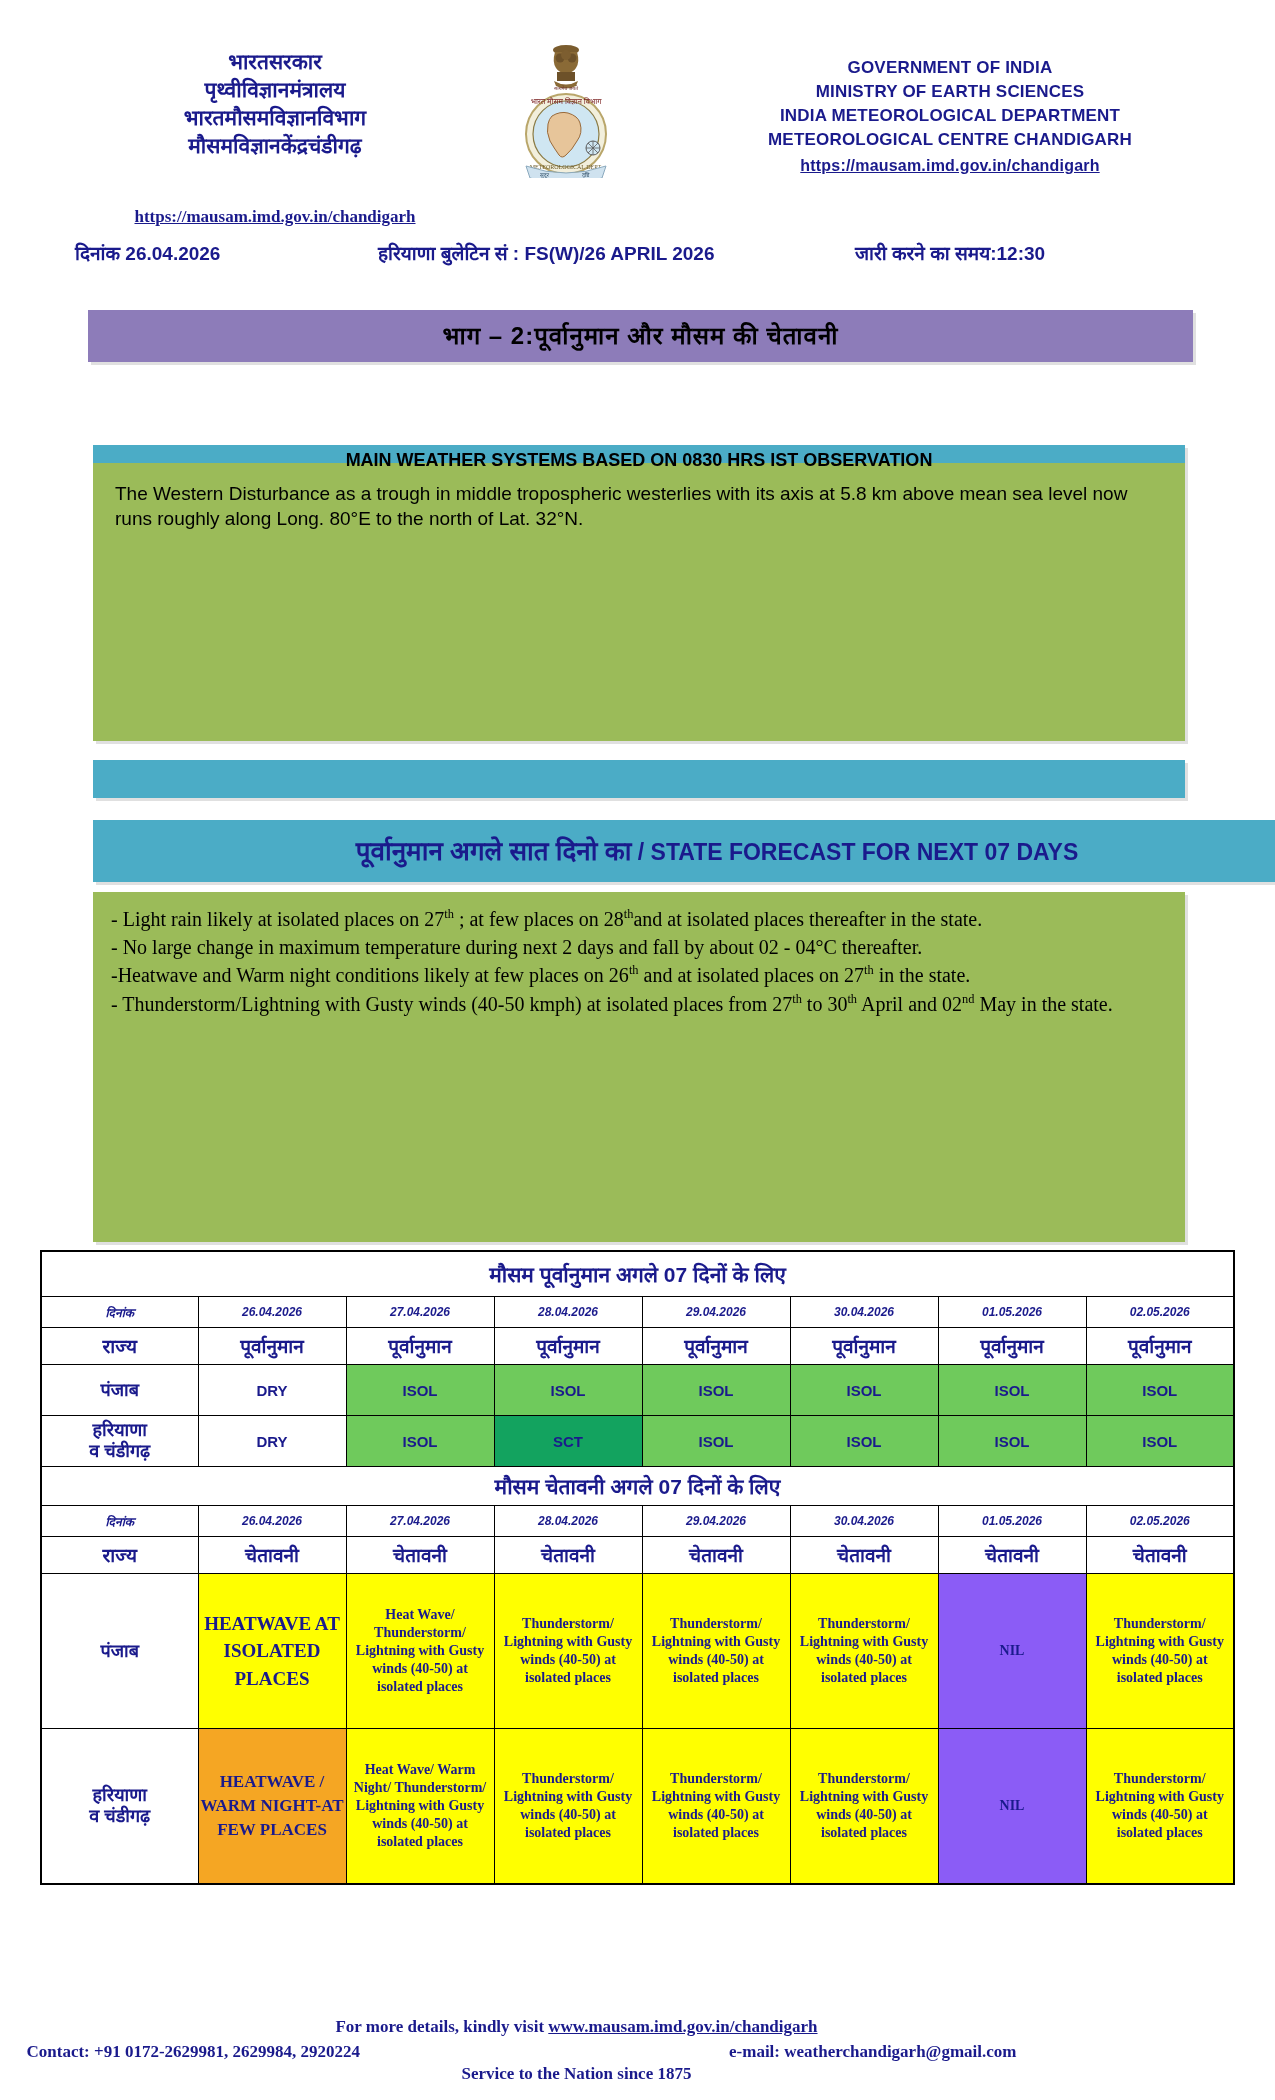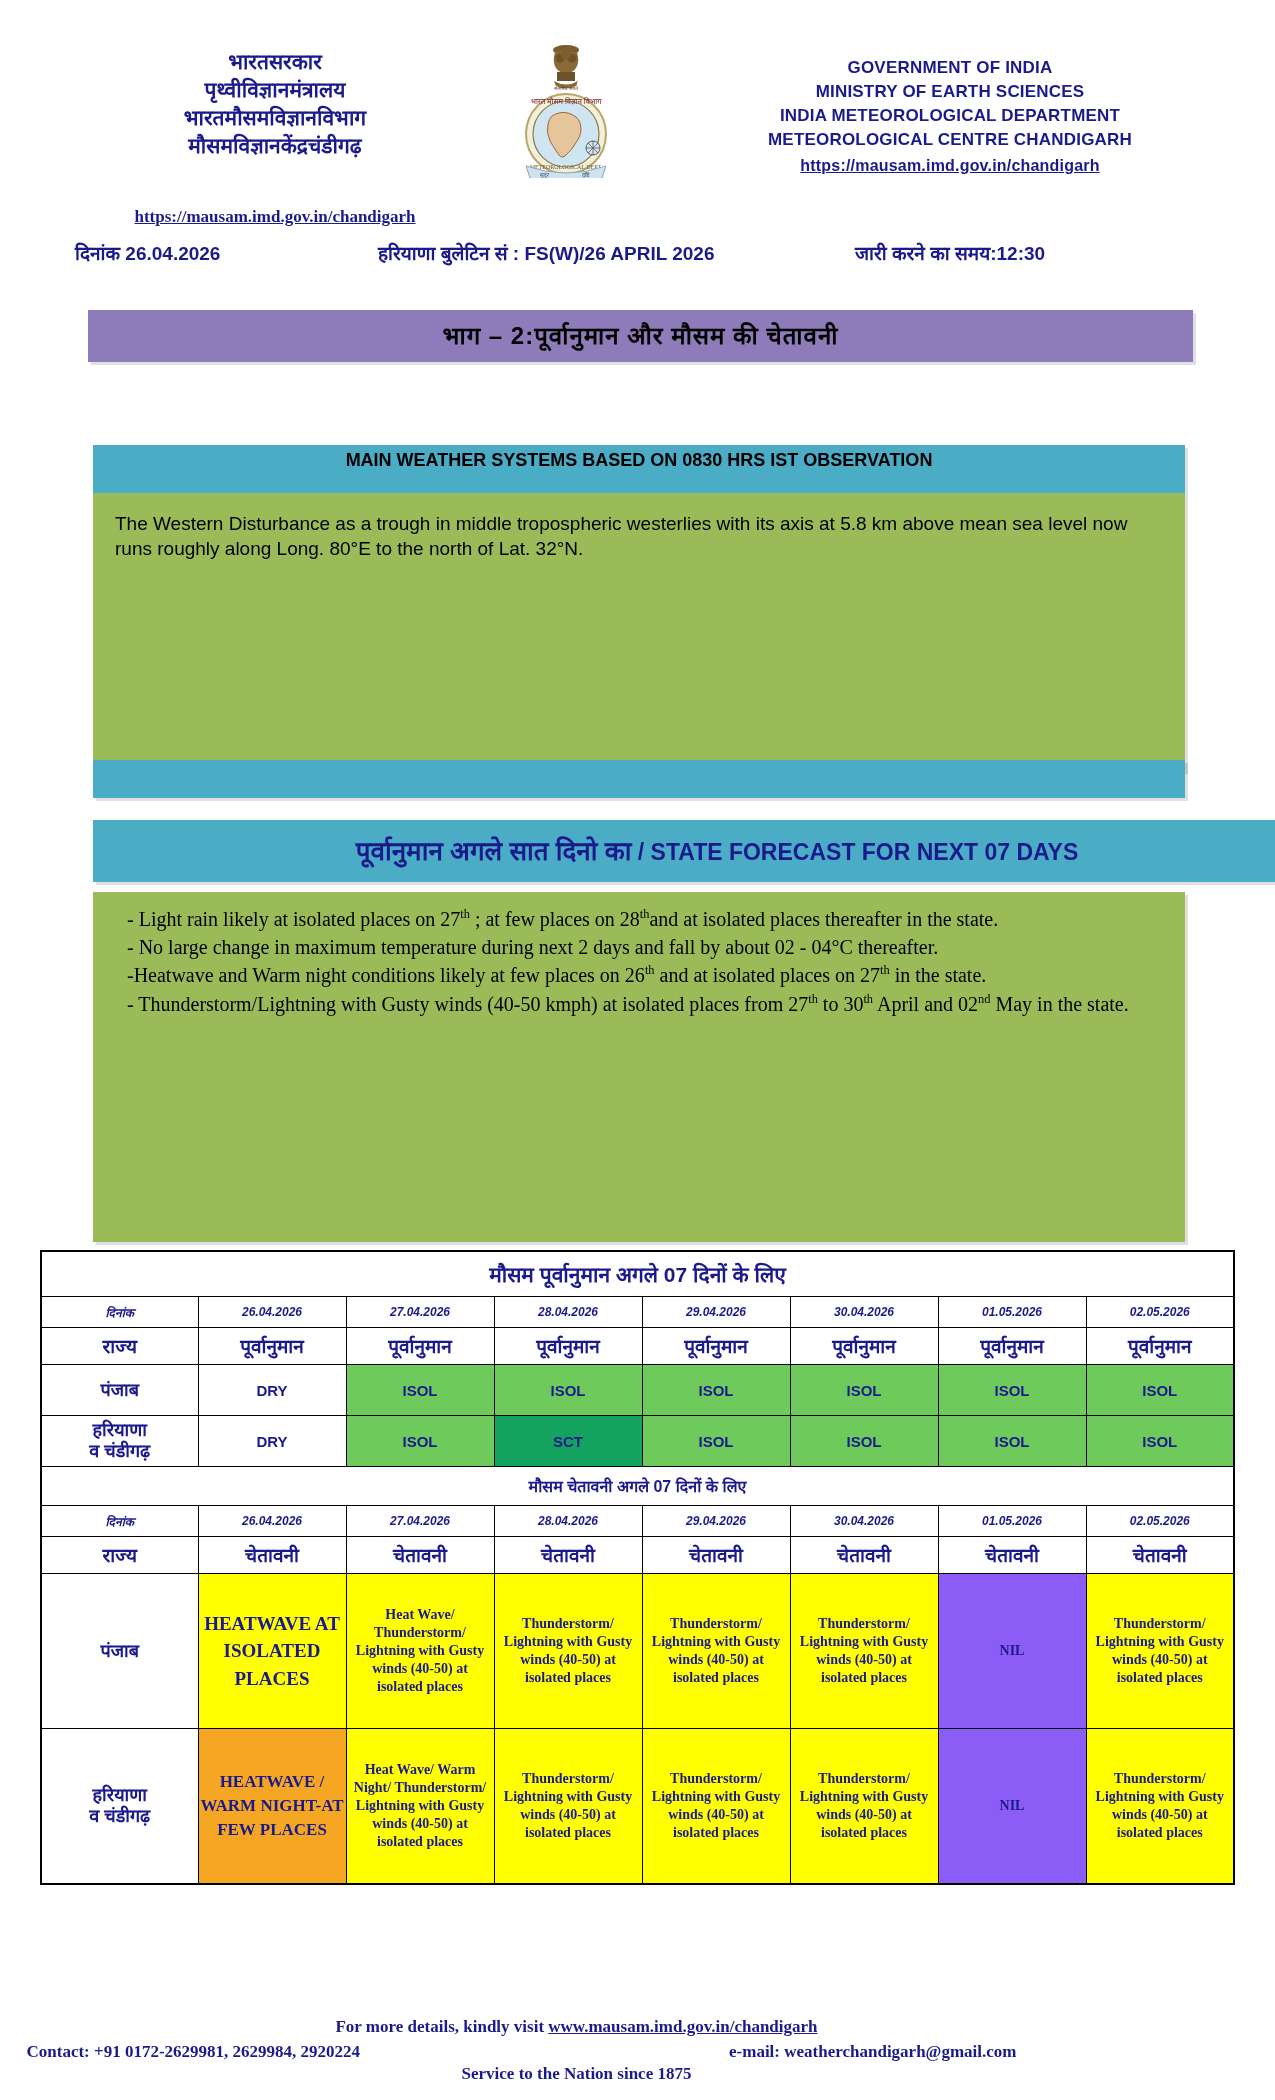--- a/index.html
+++ b/index.html
@@ -60,21 +60,21 @@
   
   .forecast-title{
     position:absolute;left:0;top:393px;width:1275px;text-align:center;
     color:#1a2ff0;font-family:"Liberation Serif", serif;
     font-weight:bold;font-size:36px;letter-spacing:1px;
   }
 
   
   .mws-box{position:absolute;left:93px;top:445px;width:1092px;}
   .mws-head{
-    background:#4bacc6;height:48px;line-height:30px;text-align:center;
+    background:#4bacc6;height:18px;line-height:30px;text-align:center;
     color:#000;font-weight:bold;font-size:18px;
     box-shadow:3px 3px 0 rgba(0,0,0,.12);
   }
   .mws-body{
     background:#9bbb59;height:278px;padding:18px 22px 12px 22px;
     box-sizing:border-box;
     color:#000;font-size:19px;line-height:1.32;
     box-shadow:3px 3px 0 rgba(0,0,0,.12);
   }
 
@@ -86,21 +86,21 @@
   .sf-head{
     position:absolute;left:93px;top:820px;width:1248px;height:62px;
     background:#4bacc6;box-shadow:3px 3px 0 rgba(0,0,0,.12);
     text-align:center;line-height:62px;
   }
   .sf-head .hi{color:#1a1a8c;font-weight:bold;font-size:26px;}
   .sf-head .en{color:#1a1a8c;font-weight:bold;font-size:23px;}
   .sf-body{
     position:absolute;left:93px;top:892px;width:1092px;height:350px;
     background:#9bbb59;box-shadow:3px 3px 0 rgba(0,0,0,.12);
-    padding:14px 18px 0 34px;box-sizing:border-box;
+    padding:14px 18px 0 18px;box-sizing:border-box;
     font-family:"Liberation Serif", serif;font-size:20px;line-height:1.36;color:#000;
   }
   .sf-body .ln{margin-bottom:1px;}
   sup{font-size:.62em;vertical-align:super;}
 
   
   .tbl-wrap{position:absolute;left:40px;top:1250px;width:969px;}
   table.t{
     border-collapse:collapse;width:1195px;table-layout:fixed;
     border:2px solid #000;
@@ -127,21 +127,21 @@
   .w-text{
     font-family:"Liberation Serif", serif;color:#000;font-weight:normal;
     font-size:14px;line-height:1.30;padding:4px 3px;
   }
   .w-caps{
     font-family:"Liberation Serif", serif;color:#000;font-weight:normal;
     font-size:19px;line-height:1.45;
   }
   .w-caps.small{font-size:17px;line-height:1.4;}
   .w-nil{font-family:"Liberation Serif", serif;color:#000;font-weight:normal;font-size:14px;}
-  .sec2-title{height:34px;font-size:16px;}
+  .sec2-title{height:34px;font-size:21px;}
 
   
   .footer{
     position:absolute;left:0;top:2015px;width:1153px;text-align:center;
     font-family:"Liberation Serif", serif;color:#1a1a8c;font-weight:bold;font-size:17px;
     line-height:1.45;
   }
   .footer a,.footer .u{text-decoration:underline;color:#1a1a8c;}
   .footer-row{position:relative;width:1140px;margin:0 auto;}
   .footer-row .left{position:absolute;left:20px;top:0;}

